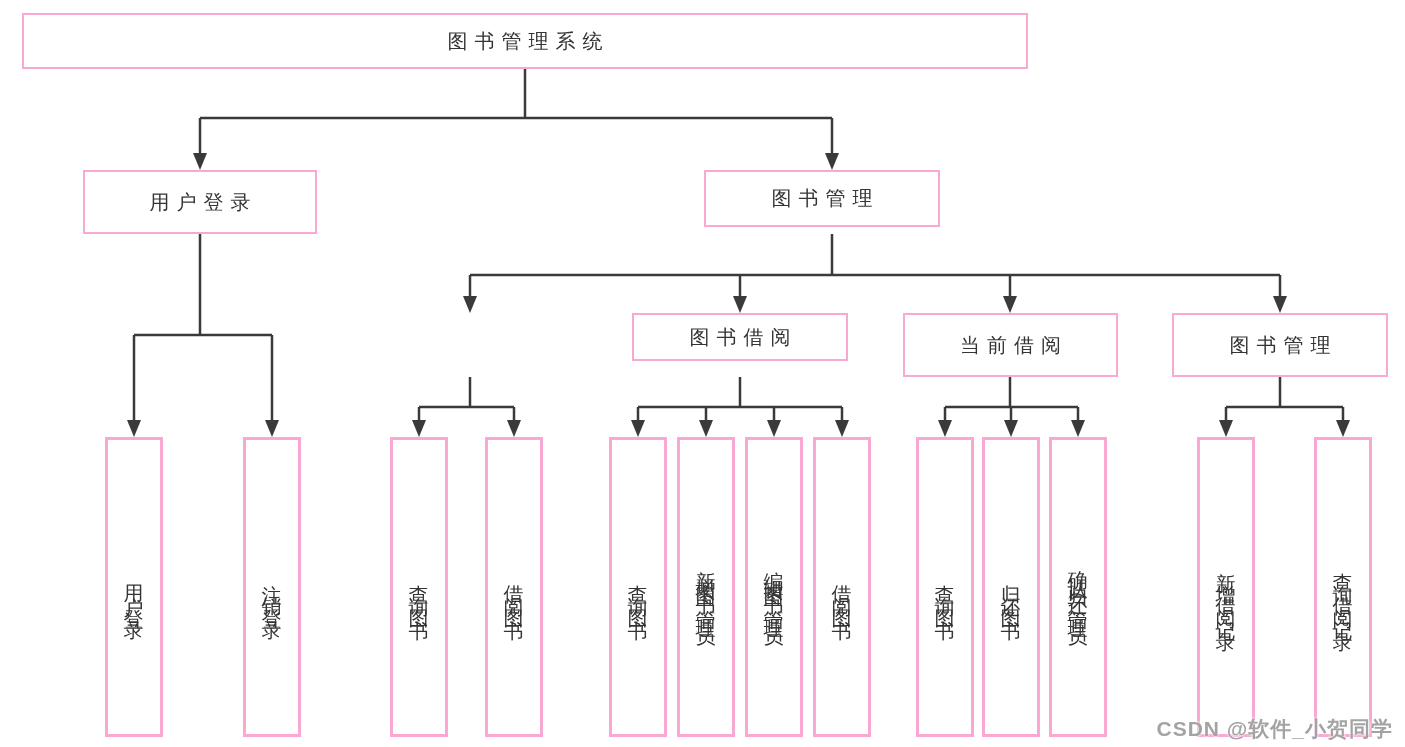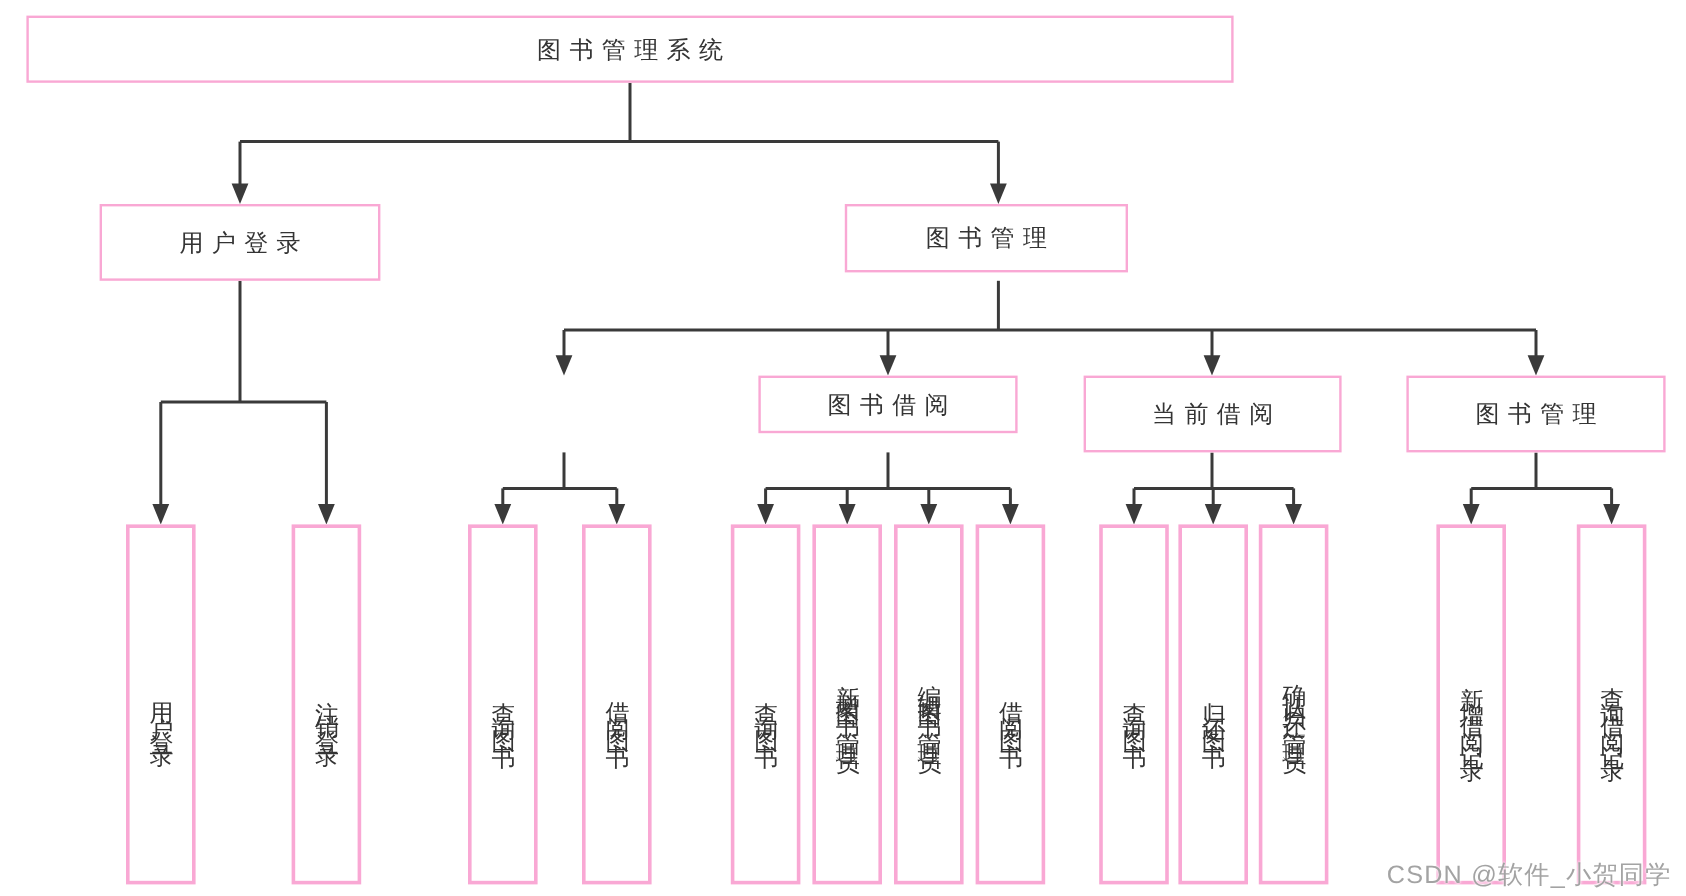--- a/index.html
+++ b/index.html
@@ -64,20 +64,21 @@
   .x12 { left: 1197px; } .x13 { left: 1314px; }
   .watermark {
     position: absolute;
     right: 12px;
     bottom: 4px;
     font-size: 21px;
     color: rgba(158,158,158,0.95);
     text-shadow: 0 0 3px #ffffff, 0 0 2px #ffffff;
     letter-spacing: 1px;
     z-index: 5;
+    font-weight: bold;
   }
 </style>
 </head>
 <body>
 
 <div class="canvas">
 
   <svg class="connectors" viewBox="0 0 1405 747" xmlns="http://www.w3.org/2000/svg">
     <g stroke="#3a3a3a" stroke-width="2.5" fill="none">
 

